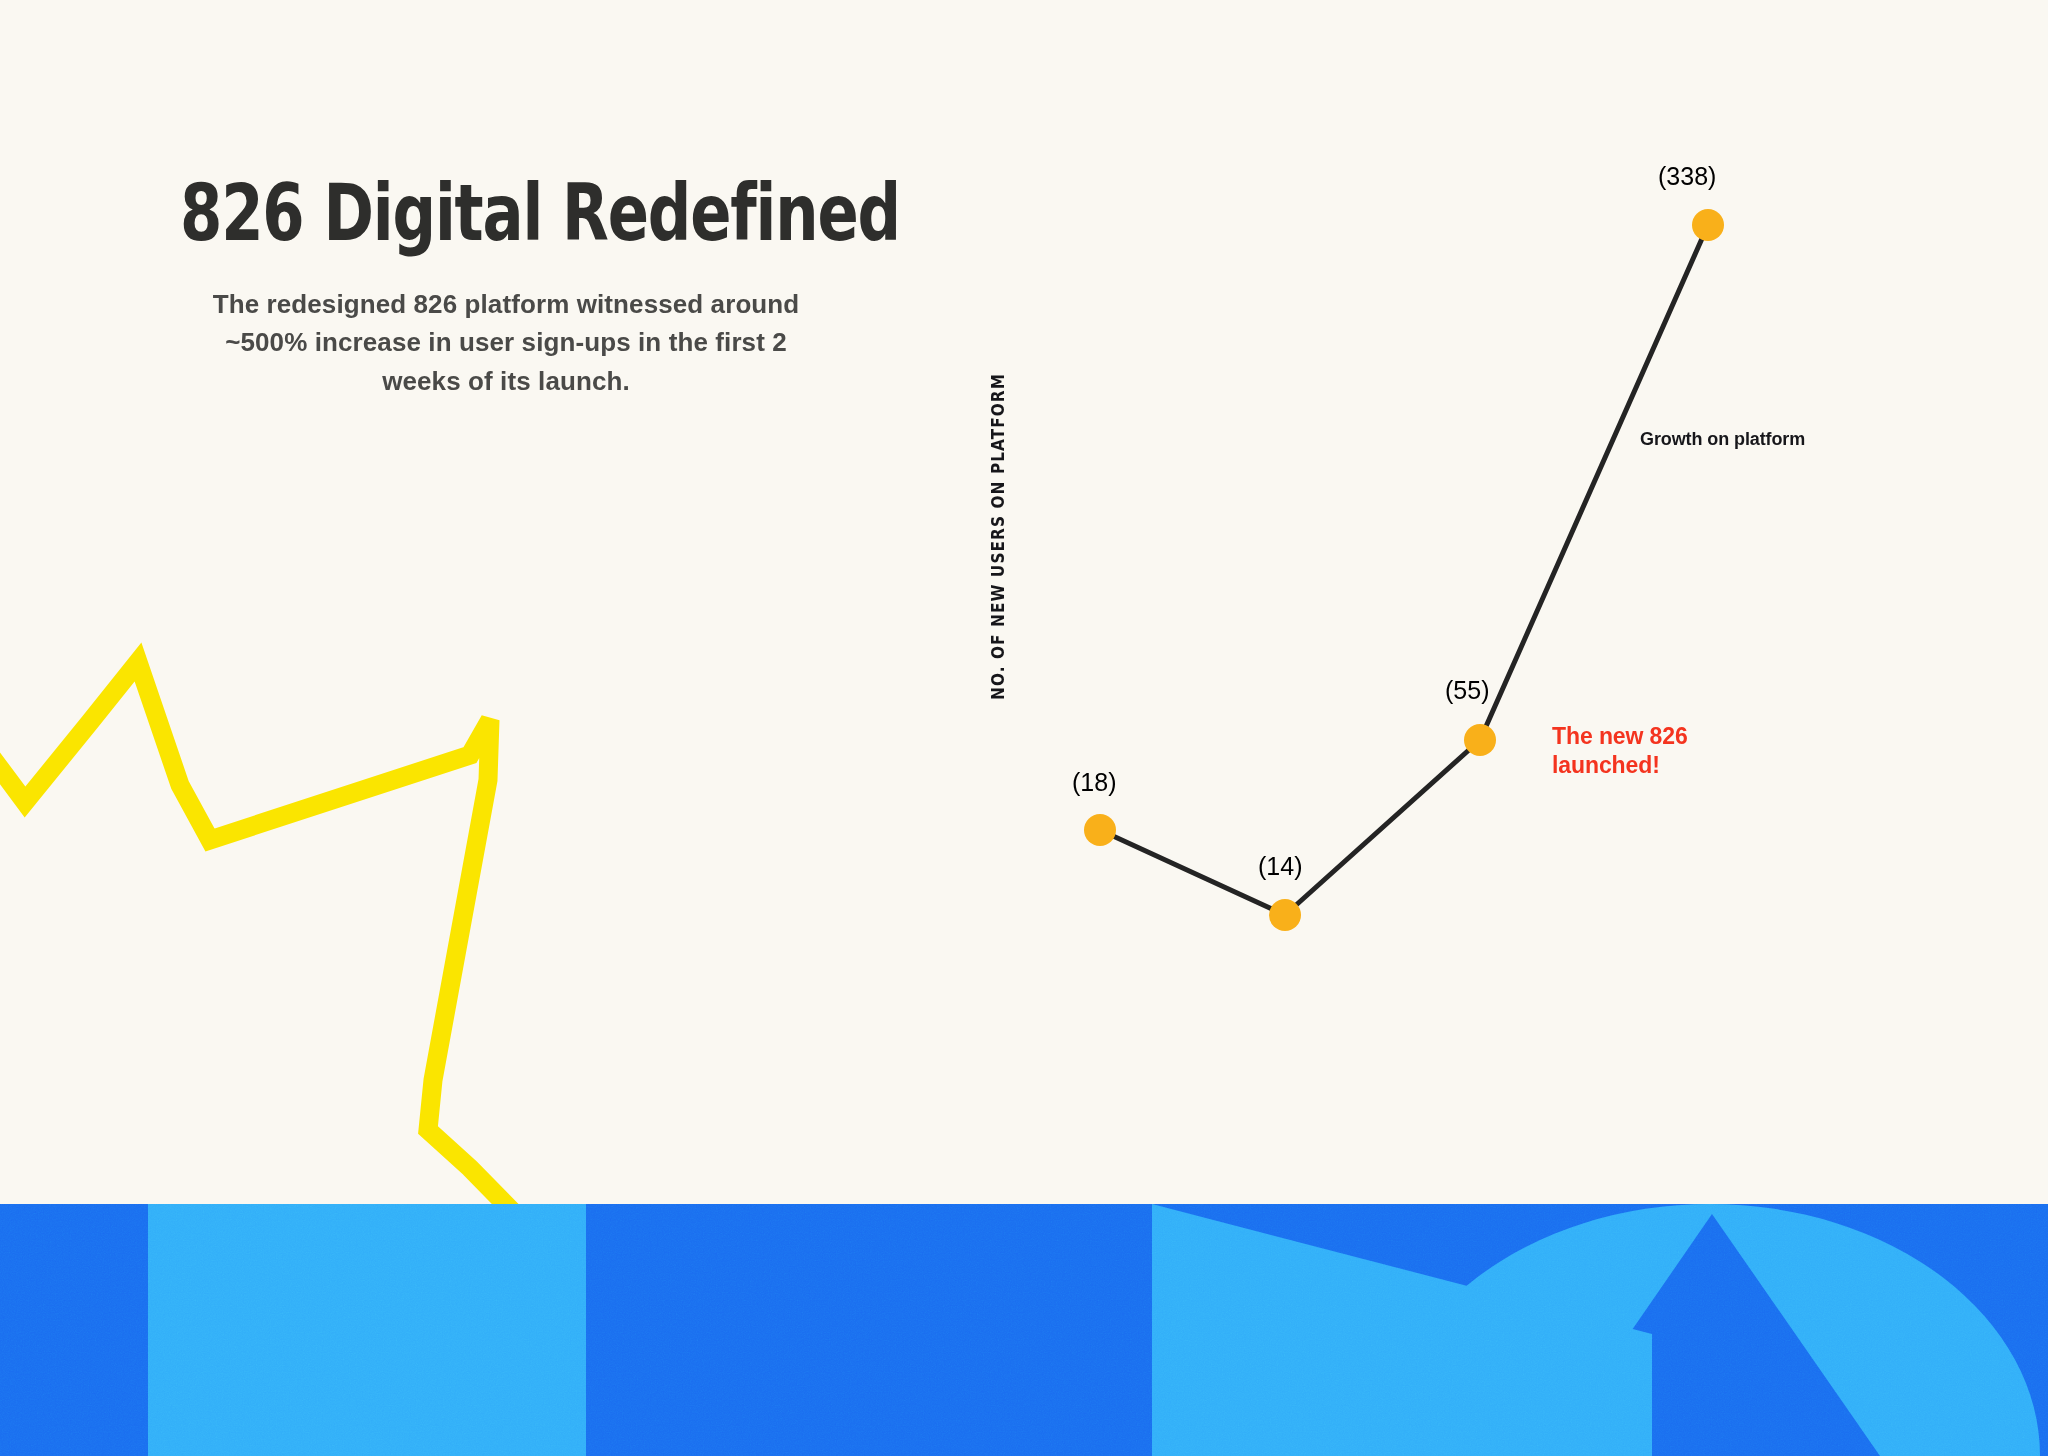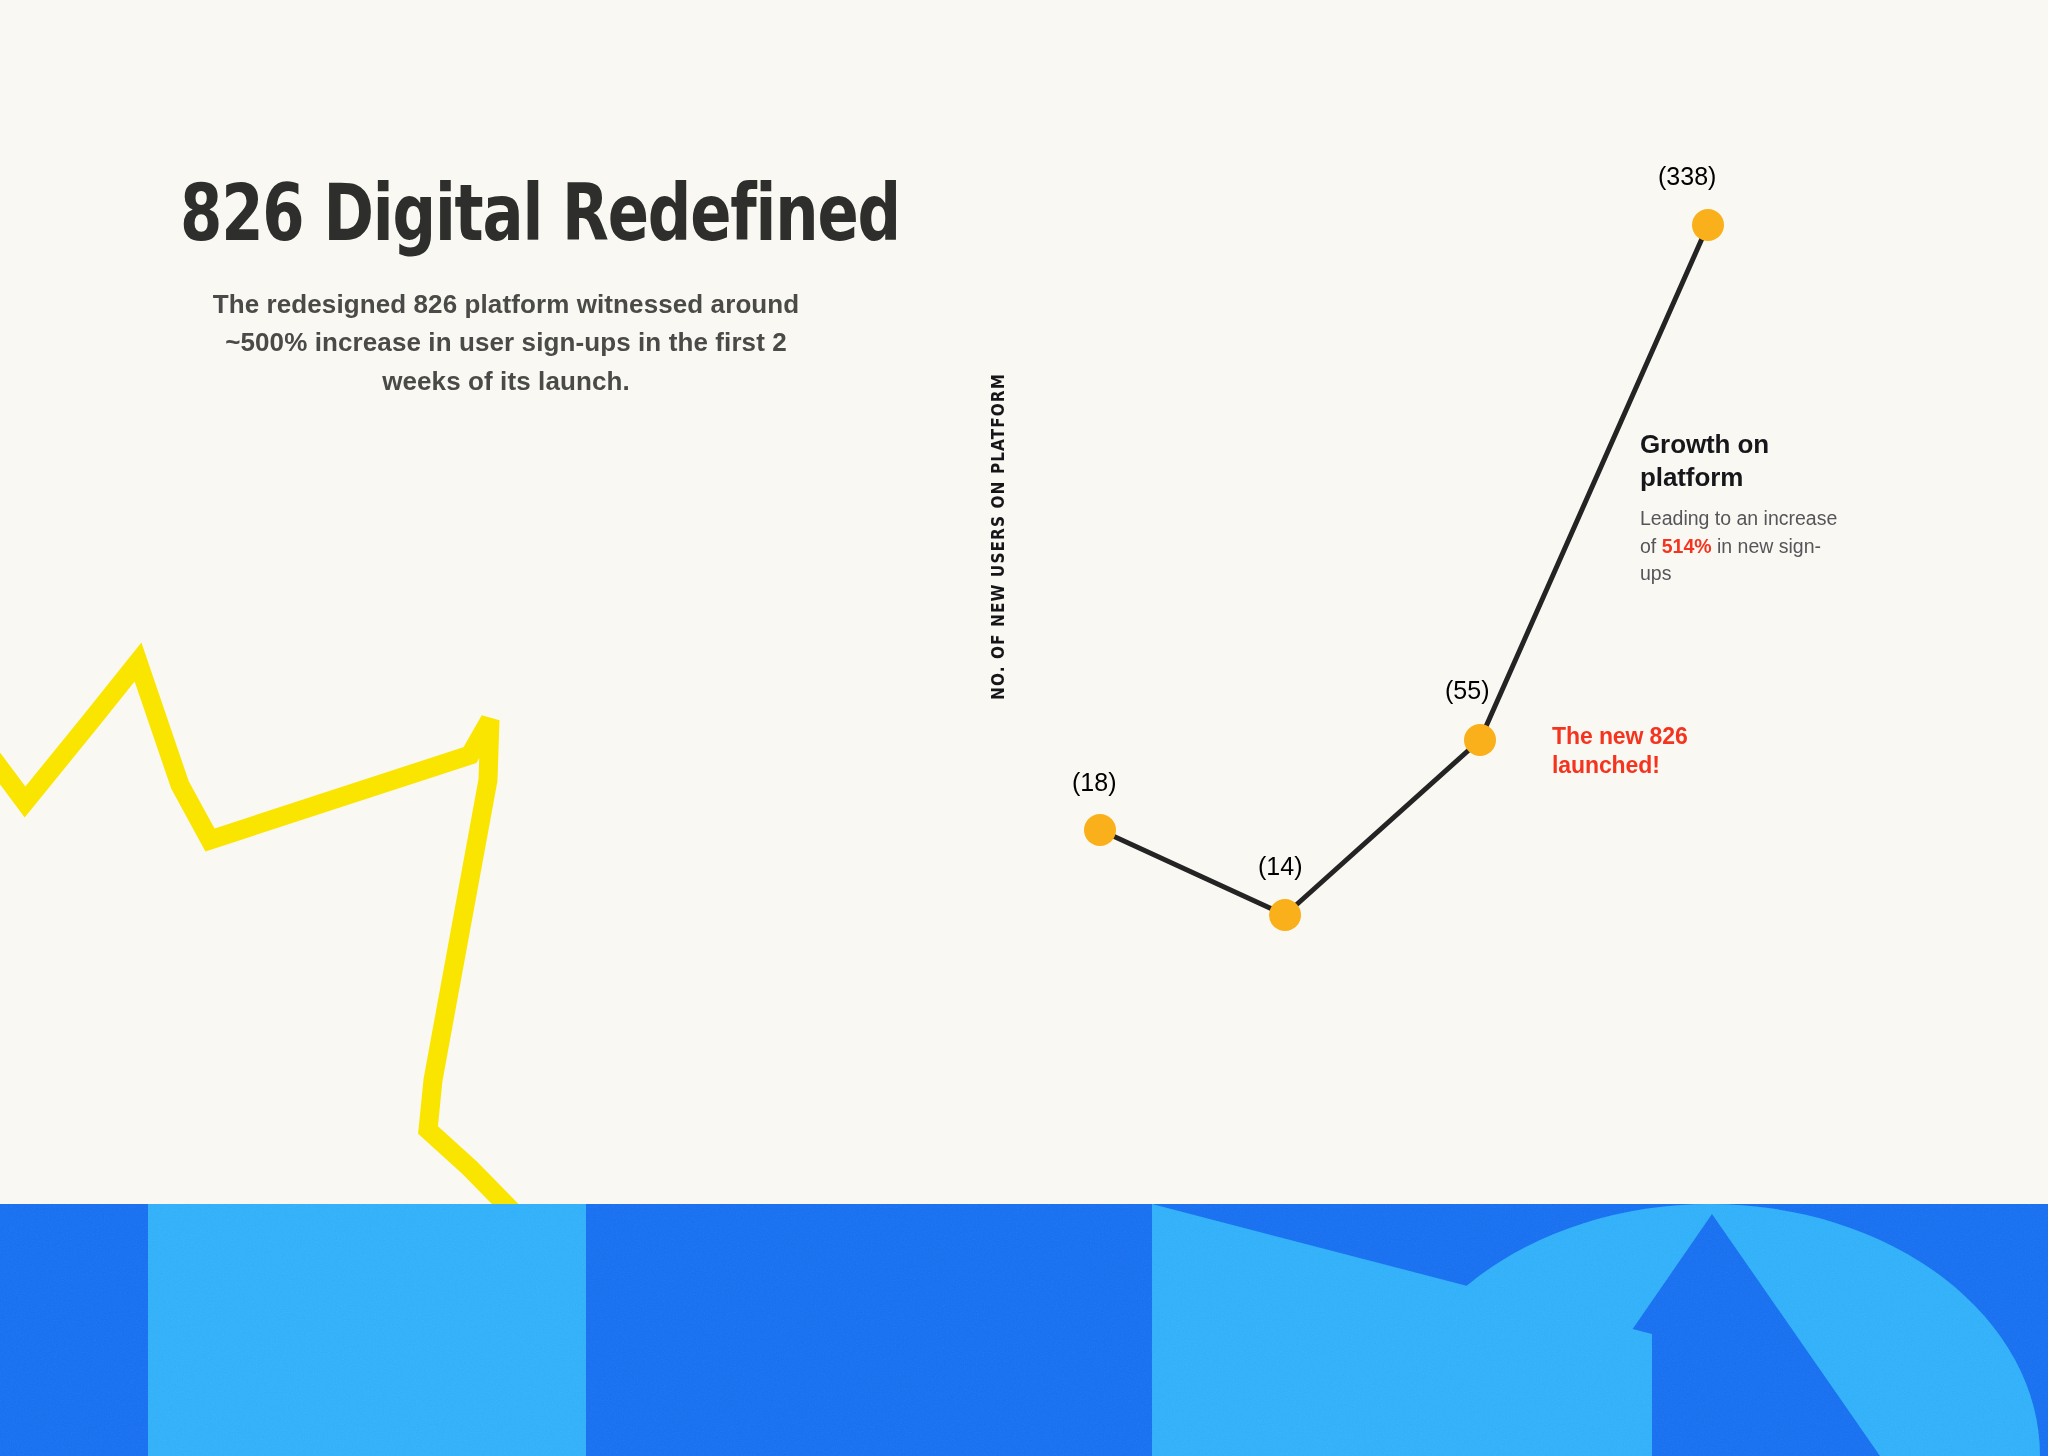--- a/index.html
+++ b/index.html
@@ -82,21 +82,21 @@
     font-family:"Liberation Sans", sans-serif;
     font-size:25px;
     color:#000000;
     white-space:nowrap;
   }
 
   
   .ann-growth{position:absolute;left:1640px;top:428px;width:200px;}
   .ann-growth .t{
     font-family:"Liberation Sans", sans-serif;
-    font-weight:700;font-size:26px;line-height:1.25;color:#17171B;margin:0 0 12px 0;
+    font-weight:700;font-size:18px;line-height:1.25;color:#17171B;margin:0 0 12px 0;
     letter-spacing:-.1px;
   }
   .ann-growth .b{
     font-family:"Liberation Sans", sans-serif;
     font-size:19.5px;line-height:1.42;color:#55555A;margin:0;
   }
   .ann-growth .b b{color:#F4341F;font-weight:700;}
 
   
   .ann-launch{
@@ -138,21 +138,20 @@
 
     <div class="pointlabel" style="left:82px;  top:628px;">(18)</div>
     <div class="pointlabel" style="left:268px; top:712px;">(14)</div>
     <div class="pointlabel" style="left:455px; top:536px;">(55)</div>
     <div class="pointlabel" style="left:668px; top:22px;">(338)</div>
 
   </div>
 
   <div class="ann-growth">
     <p class="t">Growth on platform</p>
-    <p class="b"><span>Leading to an increase of </span><b>514%</b><span> in new sign-ups</span></p>
   </div>
 
   <div class="ann-launch">The new 826 launched!</div>
 
   <div class="band">
     <svg viewBox="0 0 2048 252" preserveAspectRatio="none" xmlns="http://www.w3.org/2000/svg" aria-hidden="true">
       <defs>
         <filter id="noiseF" x="0" y="0" width="100%" height="100%">
           <feTurbulence type="fractalNoise" baseFrequency="0.85" numOctaves="3" stitchTiles="stitch" result="n"></feTurbulence>
           <feColorMatrix in="n" type="saturate" values="0"></feColorMatrix>

